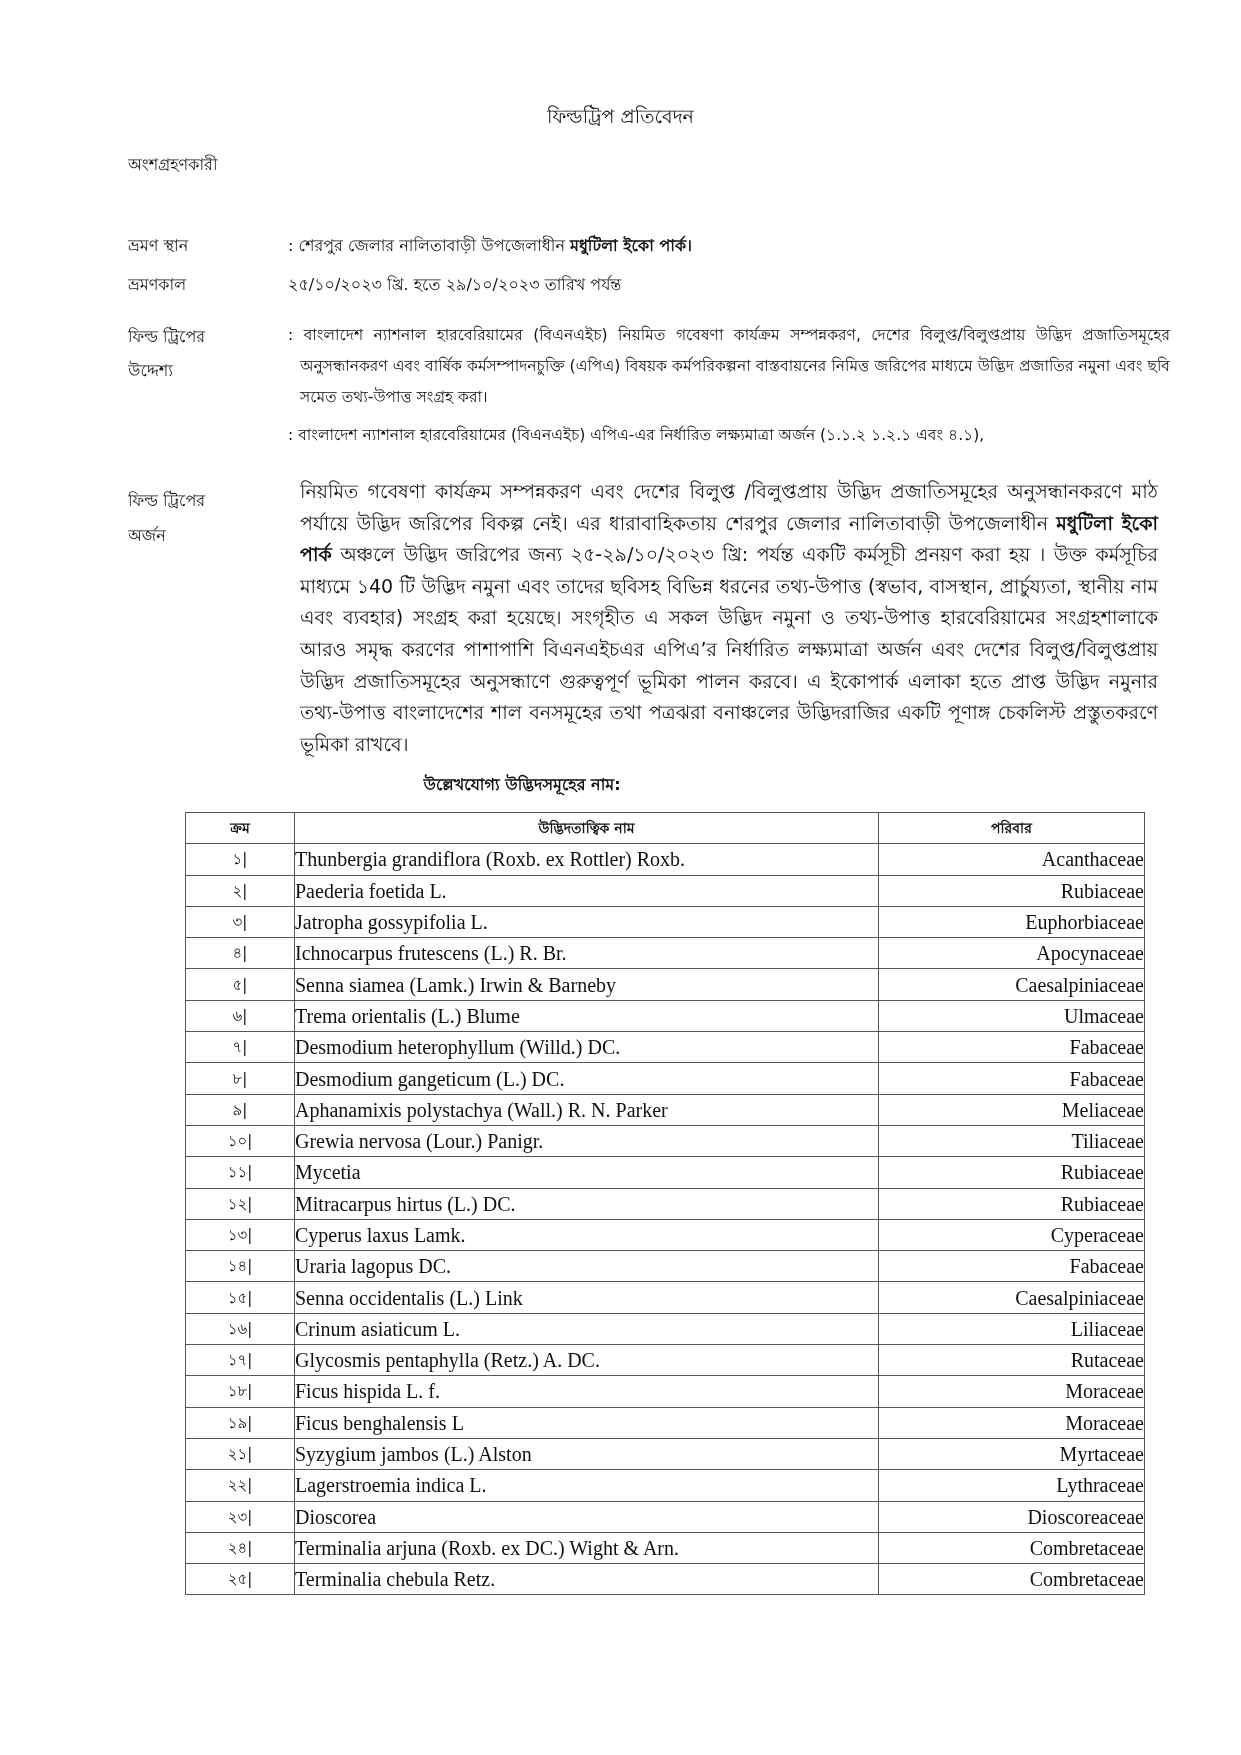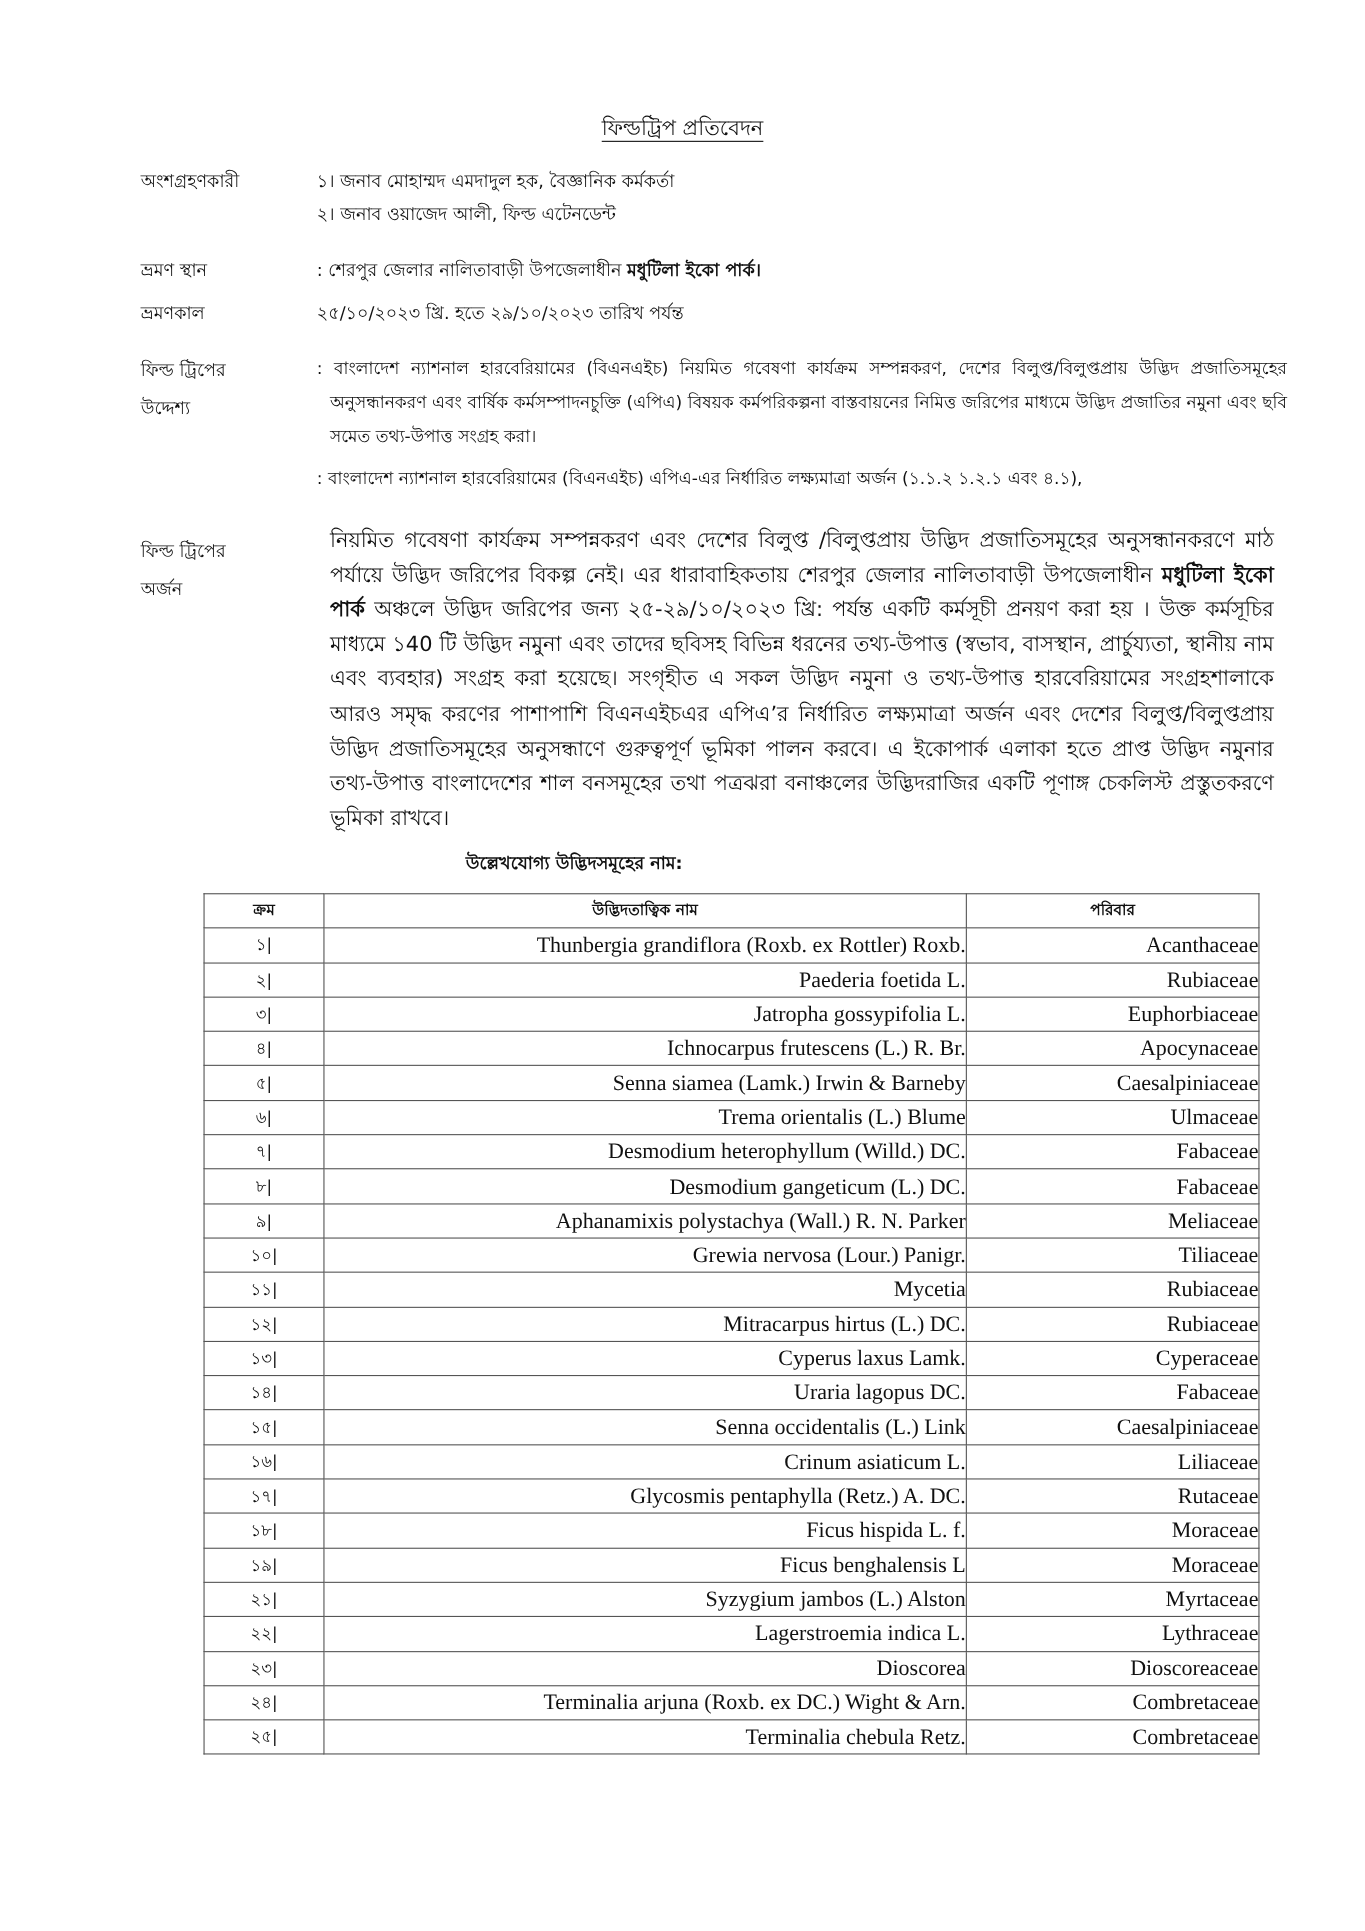--- a/index.html
+++ b/index.html
@@ -6,21 +6,21 @@
   body {
     width: 1241px; height: 1755px; position: relative; overflow: hidden;
     font-family: "DejaVu Sans", "Liberation Sans", sans-serif;
     color: #111;
   }
   .page { position: absolute; left: 0; top: 0; width: 1241px; height: 1755px; }
   .title {
     position: absolute; left: 0; width: 1241px; top: 102px; text-align: center;
     font-size: 19px;
   }
-  .title span { text-decoration: underline; text-underline-offset: 5px; }
+  .title span { text-underline-offset: 5px; }
   .label { position: absolute; left: 128px; font-size: 16px; line-height: 30px; width: 150px; }
   .value { position: absolute; left: 288px; font-size: 16px; line-height: 30px; width: 870px; }
   .just { text-align: justify; }
   .value-indent { padding-left: 12px; text-indent: -12px; }
   b { font-weight: bold; }
   .para {
     position: absolute; left: 300px; width: 858px; top: 476px;
     font-size: 19px; line-height: 31.6px; text-align: justify;
   }
   .table-caption {
@@ -33,37 +33,33 @@
     font-family: "Liberation Serif", "DejaVu Serif", serif;
     font-size: 20px;
   }
   table.plants th, table.plants td {
     border: 1.5px solid #555; height: 30.3px; padding: 0; line-height: 28px;
   }
   table.plants th {
     font-family: "DejaVu Sans", sans-serif; font-size: 14px; font-weight: bold; text-align: center;
   }
   td.sl { width: 108px; text-align: center; font-family: "DejaVu Sans", sans-serif; font-size: 15px; }
-  td.name { width: 583px; padding-left: 10px; text-align: right; font-family: Liberation Serif, serif; }
+  td.name { width: 583px; padding-left: 10px; text-align: left; font-family: Liberation Serif, serif; }
   td.fam { text-align: right; }
 </style>
 </head>
 <body>
 
 <div class="page">
 
   <div class="title">
     <span>ফিল্ডট্রিপ প্রতিবেদন</span>
   </div>
 
   <div class="label" style="top:150px;">অংশগ্রহণকারী</div>
-  <div class="value" style="top:150px;">
-    <div>১। জনাব মোহাম্মদ এমদাদুল হক, বৈজ্ঞানিক কর্মকর্তা</div>
-    <div>২। জনাব ওয়াজেদ আলী, ফিল্ড এটেনডেন্ট</div>
-  </div>
 
   <div class="label" style="top:231px;">ভ্রমণ স্থান</div>
   <div class="value" style="top:231px;">
     <span>: শেরপুর জেলার নালিতাবাড়ী উপজেলাধীন </span><b>মধুটিলা ইকো পার্ক।</b>
   </div>
 
   <div class="label" style="top:270px;">ভ্রমণকাল</div>
   <div class="value" style="top:270px;">২৫/১০/২০২৩ খ্রি. হতে ২৯/১০/২০২৩ তারিখ পর্যন্ত</div>
 
   <div class="label" style="top:320px; line-height:34px;">

